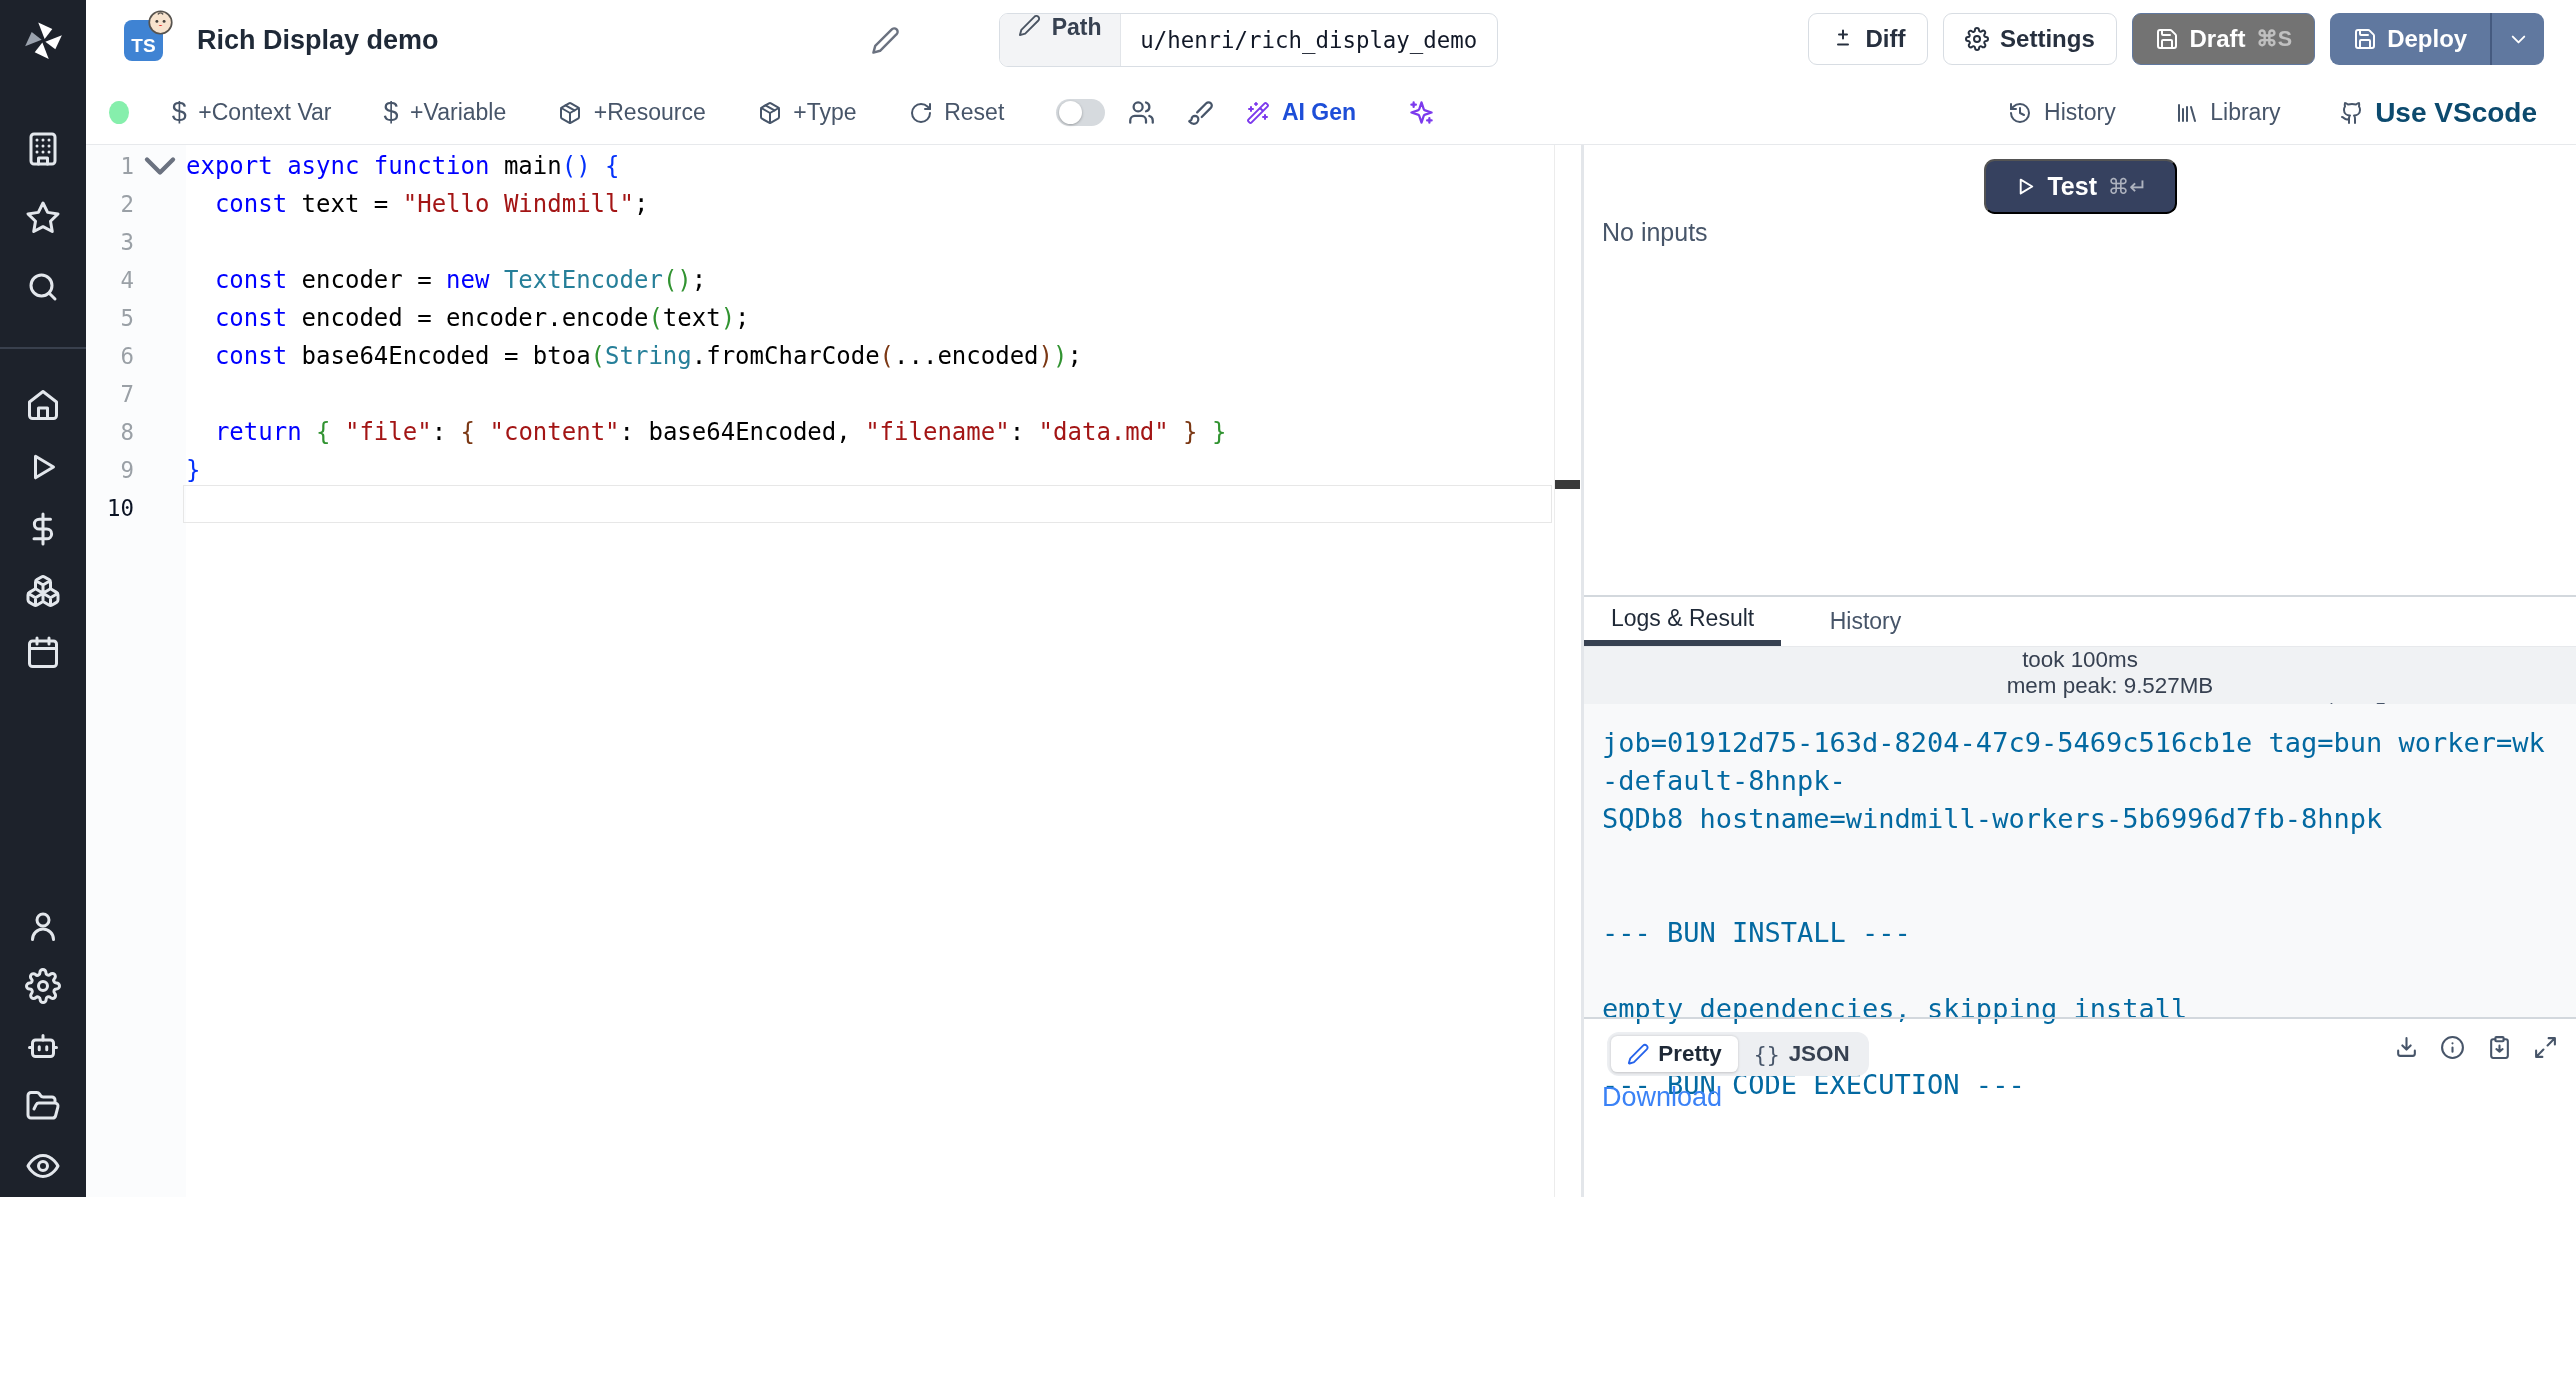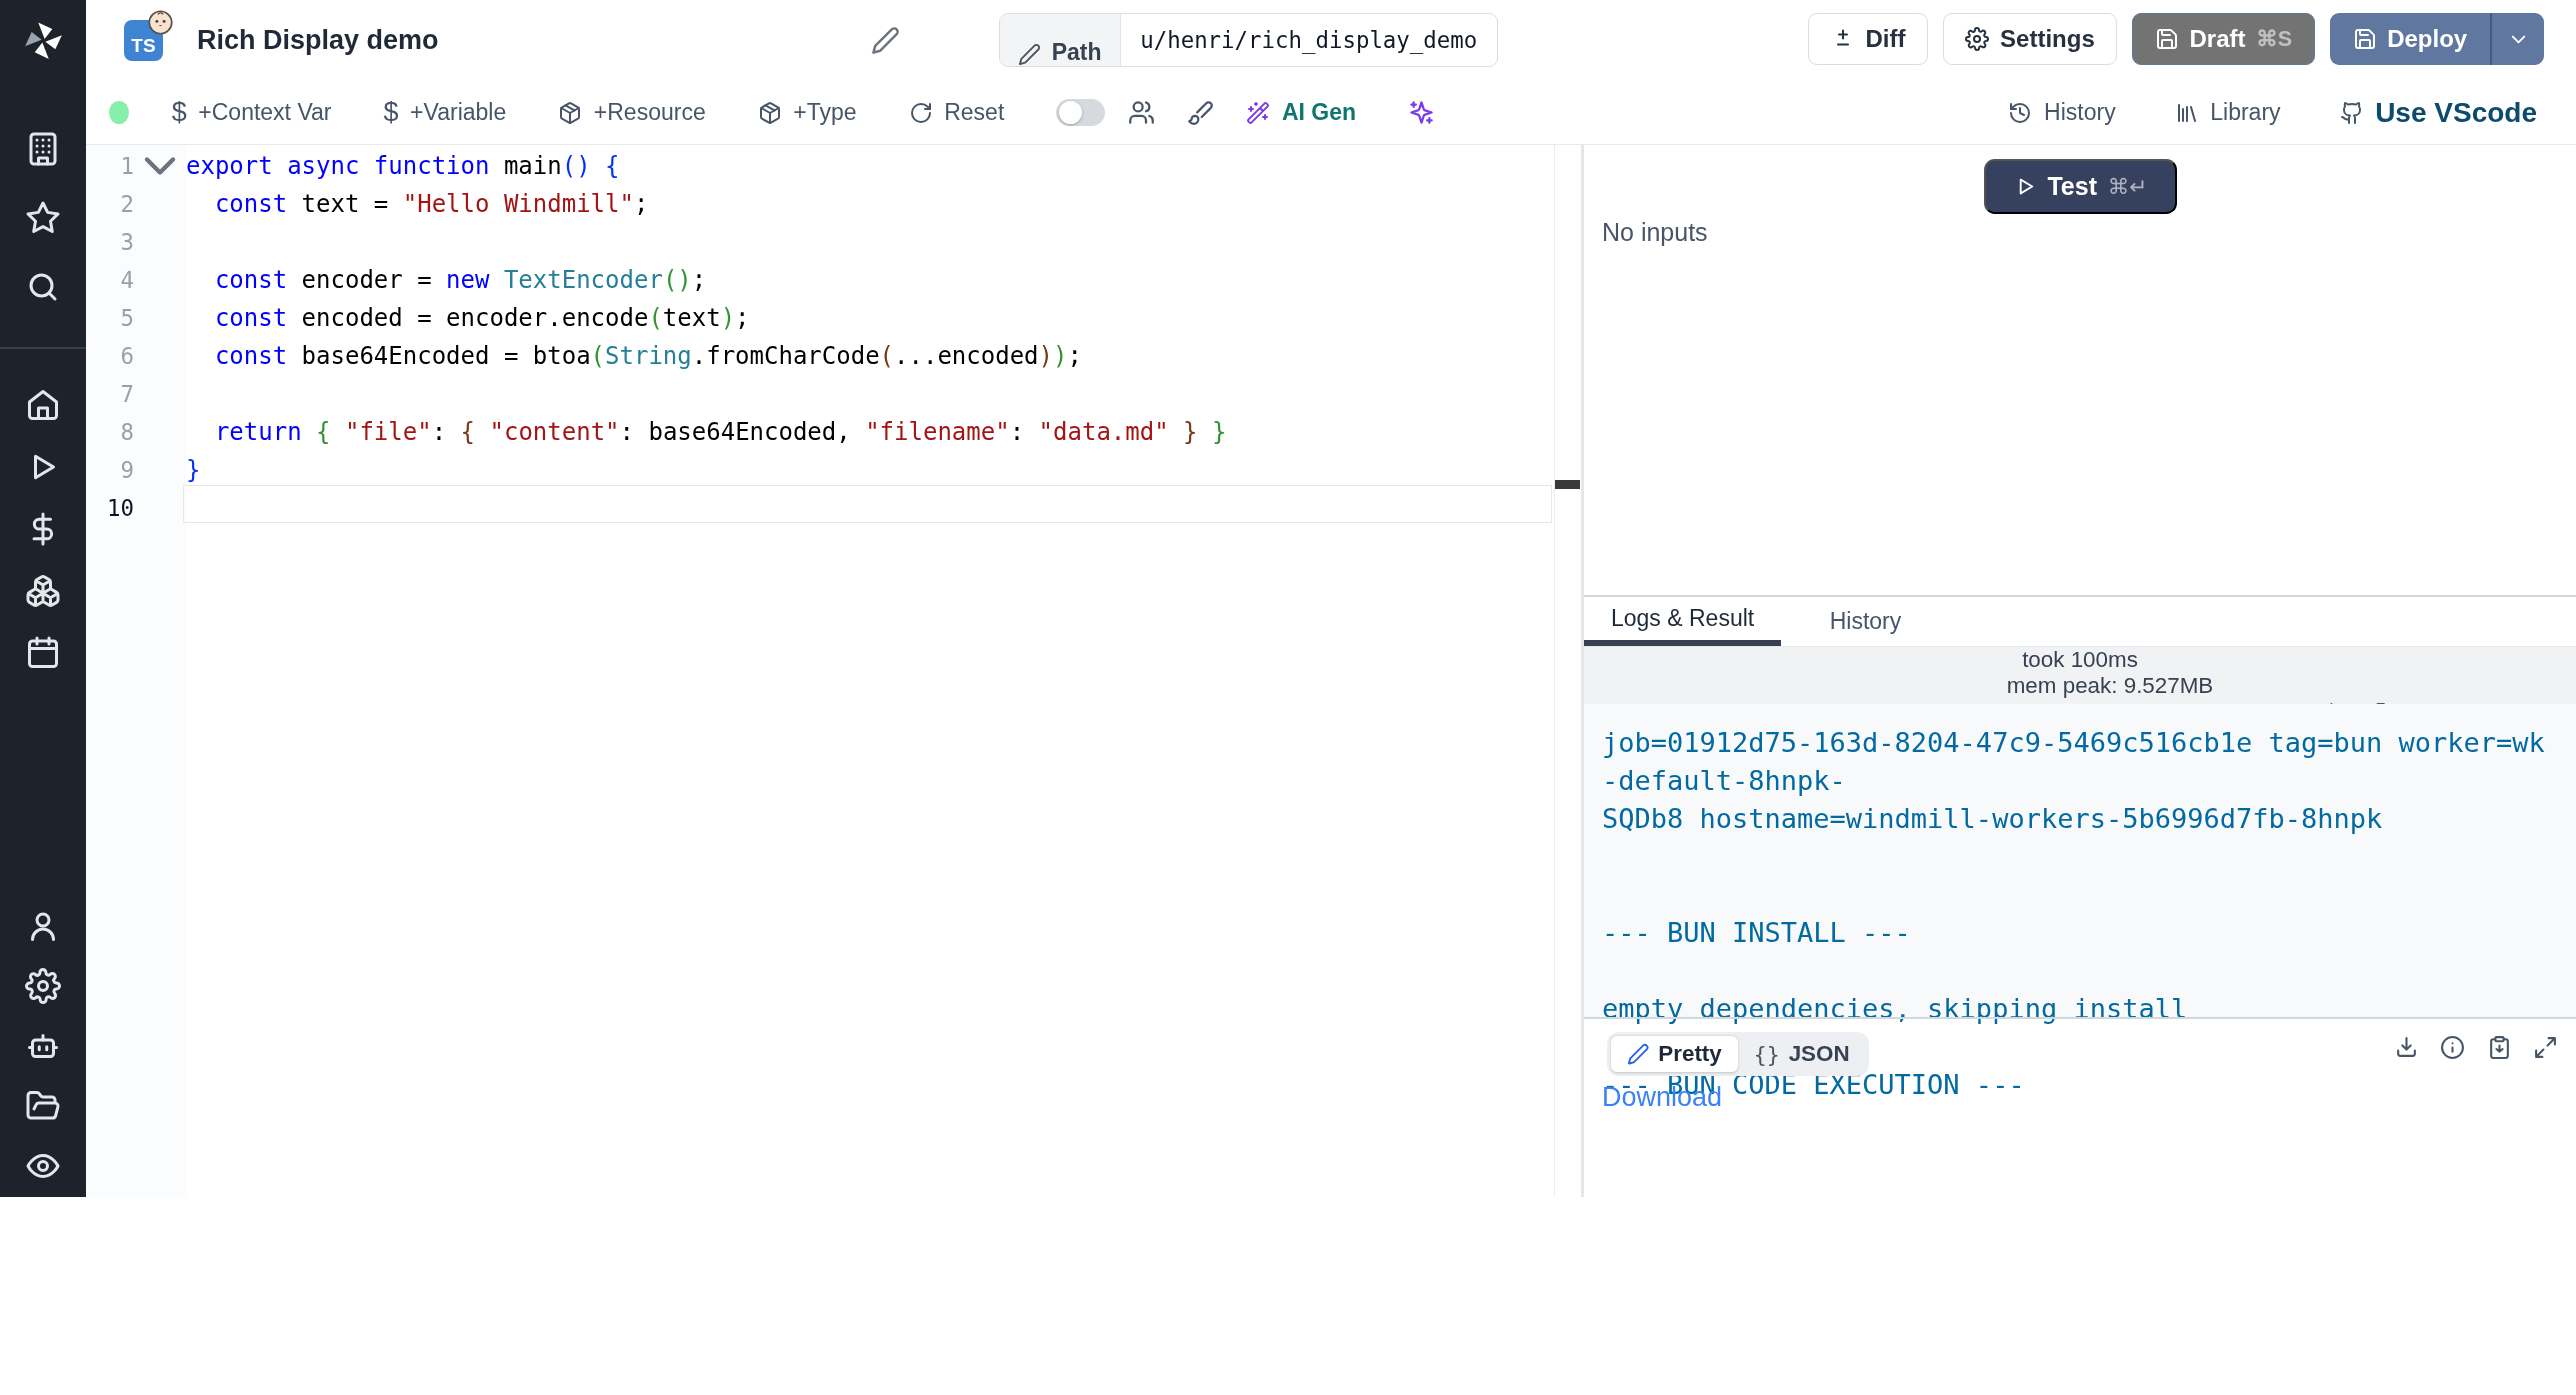--- a/index.html
+++ b/index.html
@@ -16,21 +16,21 @@
 
   
   .header{position:absolute;left:86px;top:0;width:2490px;height:81px;background:#fff;}
   .tsbadge{position:absolute;left:38px;top:19.7px;width:39px;height:41px;background:#3f83d3;border-radius:8px;
            color:#fff;font-weight:bold;font-size:19px;display:flex;align-items:flex-end;justify-content:center;padding-bottom:3.6px;box-sizing:border-box;}
   .tsface{position:absolute;right:-10.7px;top:-10.7px;width:27px;height:27px;}
   .ptitle{position:absolute;left:111px;top:0;height:81px;display:flex;align-items:center;font-size:27px;font-weight:bold;color:#1f2937;}
   .lonepencil{position:absolute;left:785px;top:26px;width:29px;height:29px;color:#6b7280;}
   .pathctl{position:absolute;left:913px;top:13.4px;height:52px;border:0.9px solid #d9dee4;border-radius:9px;
            display:flex;align-items:stretch;overflow:hidden;background:#fff;}
-  .pathl{display:flex;align-items:flex-end;gap:10.7px;background:#f3f4f6;border-right:0.9px solid #e2e5e9;padding:0 18px;
+  .pathl{display:flex;align-items:flex-start;gap:10.7px;background:#f3f4f6;border-right:0.9px solid #e2e5e9;padding:0 18px;
          font-size:23px;font-weight:600;color:#374151;}
   .pathl .ic{width:23px;height:23px;color:#4b5563;}
   .pathv{display:flex;align-items:center;padding:0 19.7px;font-family:"DejaVu Sans Mono",monospace;font-size:22.4px;color:#111827;}
   .hright{position:absolute;right:32px;top:13.4px;height:52px;display:flex;gap:15px;}
   .btn{display:flex;align-items:center;gap:10.7px;height:52px;padding:0 21.5px;border:0.9px solid #d8dde3;border-radius:9px;
        background:#fff;font-size:24px;font-weight:600;color:#27303f;box-sizing:border-box;}
   .btn .ic{width:24px;height:24px;}
   .btn.dark{background:#737373;border-color:#60789f;color:#fff;}
   .btn.dark .short{color:rgba(255,255,255,.55);font-size:21.5px;font-weight:600;}
   .deploy{display:flex;align-items:stretch;background:#60789f;border-radius:9px;overflow:hidden;}
@@ -43,21 +43,21 @@
   
   .toolbar{position:absolute;left:86px;top:81px;width:2490px;height:64px;background:#fff;border-bottom:1.8px solid #e7e9ec;
            display:flex;align-items:center;box-sizing:border-box;padding:0 39px 0 23px;}
   .dot{width:19.7px;height:23px;border-radius:50%;background:#86efac;margin-right:43px;}
   .titem{display:flex;align-items:center;gap:11.6px;font-size:23px;color:#475569;margin-right:52px;white-space:nowrap;}
   .titem .ic{width:24px;height:24px;color:#475569;}
   .titem .dollar{font-size:27px;font-weight:400;}
   .toggle{width:49px;height:27px;border-radius:14.3px;background:#d6dade;position:relative;margin-right:23px;}
   .knob{position:absolute;left:2.7px;top:1.8px;width:23px;height:23px;border-radius:50%;background:#fff;box-shadow:0 0.9px 2.7px rgba(0,0,0,.3);}
   .iconly{width:27px;height:27px;color:#475569;margin-right:32px;}
-  .ai{color:#0f766e;font-weight:600;}
+  .ai{color:#1d4ed8;font-weight:600;}
   .ai .ic{color:#7c3aed;}
   .spacer{flex:1;}
   .titem.right{margin-right:0;margin-left:59px;}
   .vscode{color:#0c4a6e;font-weight:bold;font-size:28px;}
 
   
   .editor{position:absolute;left:86px;top:145px;width:1496px;height:1250px;background:#fff;}
   .gutterbg{position:absolute;left:0;top:0;width:100px;height:100%;background:#fbfcfd;}
   #code-rows{position:absolute;left:0;top:1.8px;right:27px;}
   .crow{height:38px;display:flex;align-items:center;white-space:pre;}

